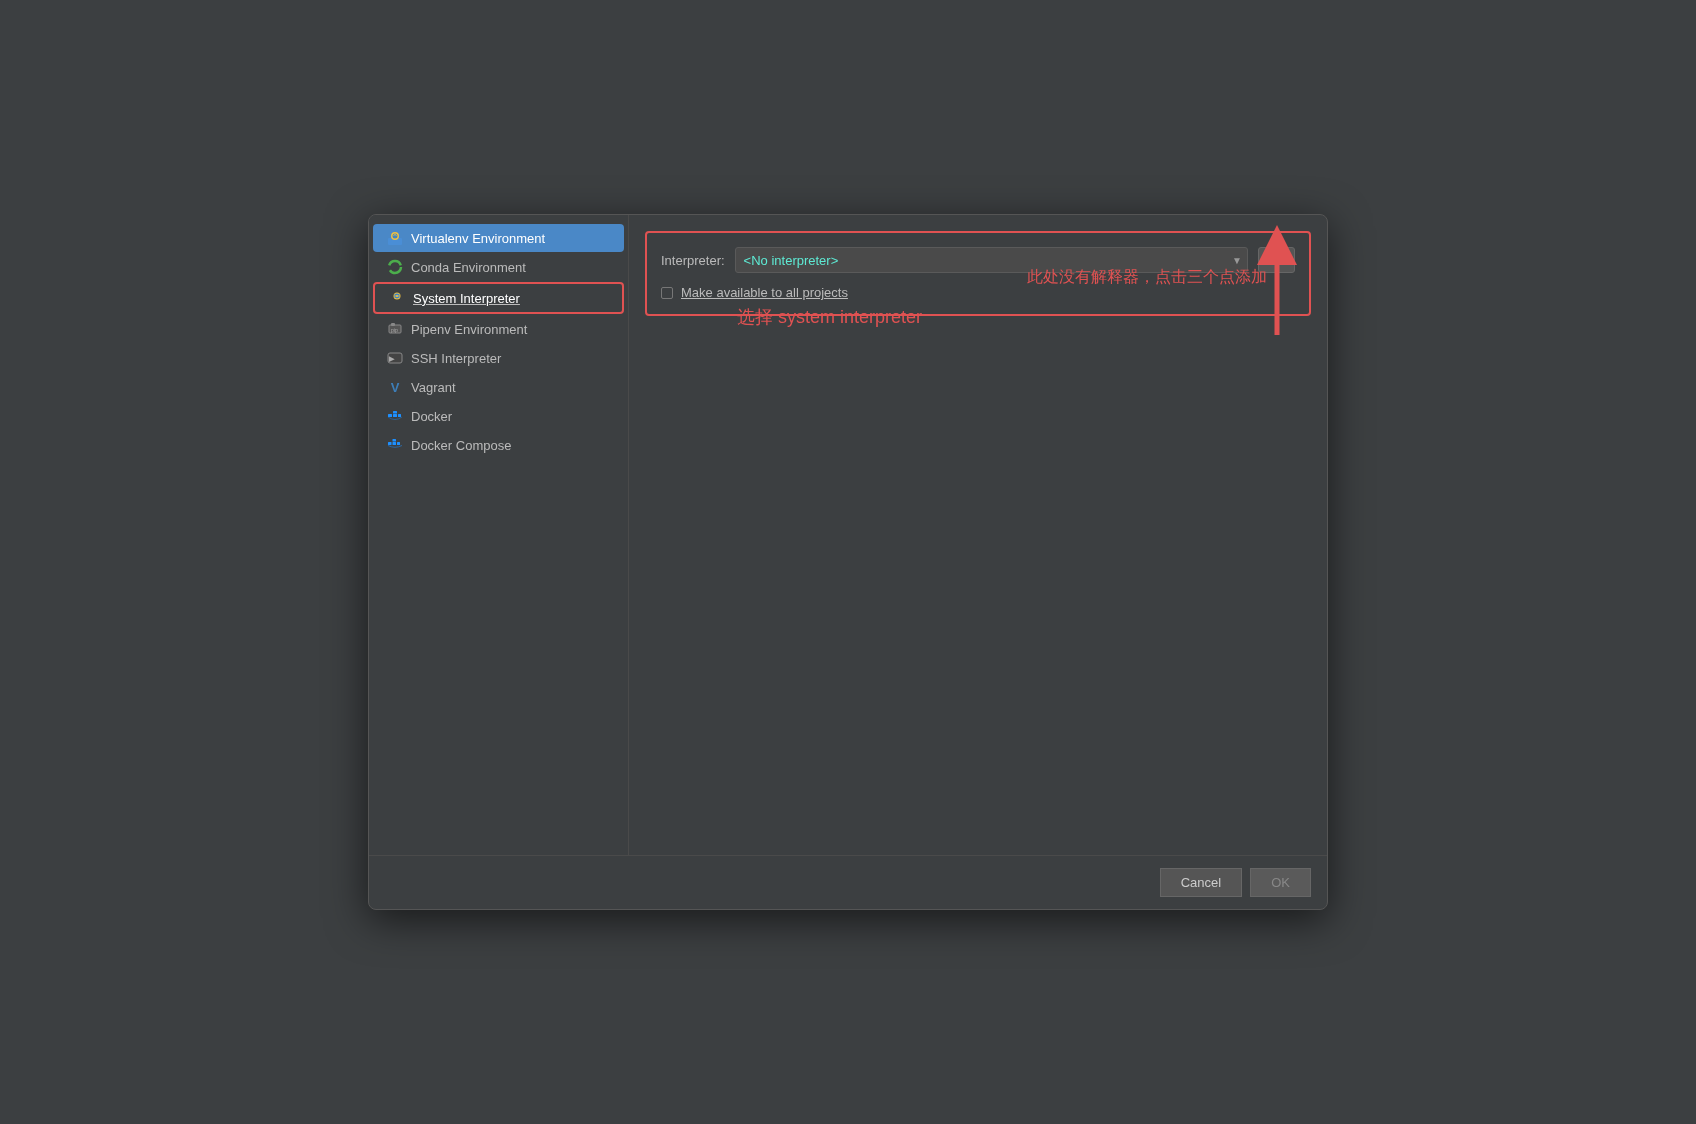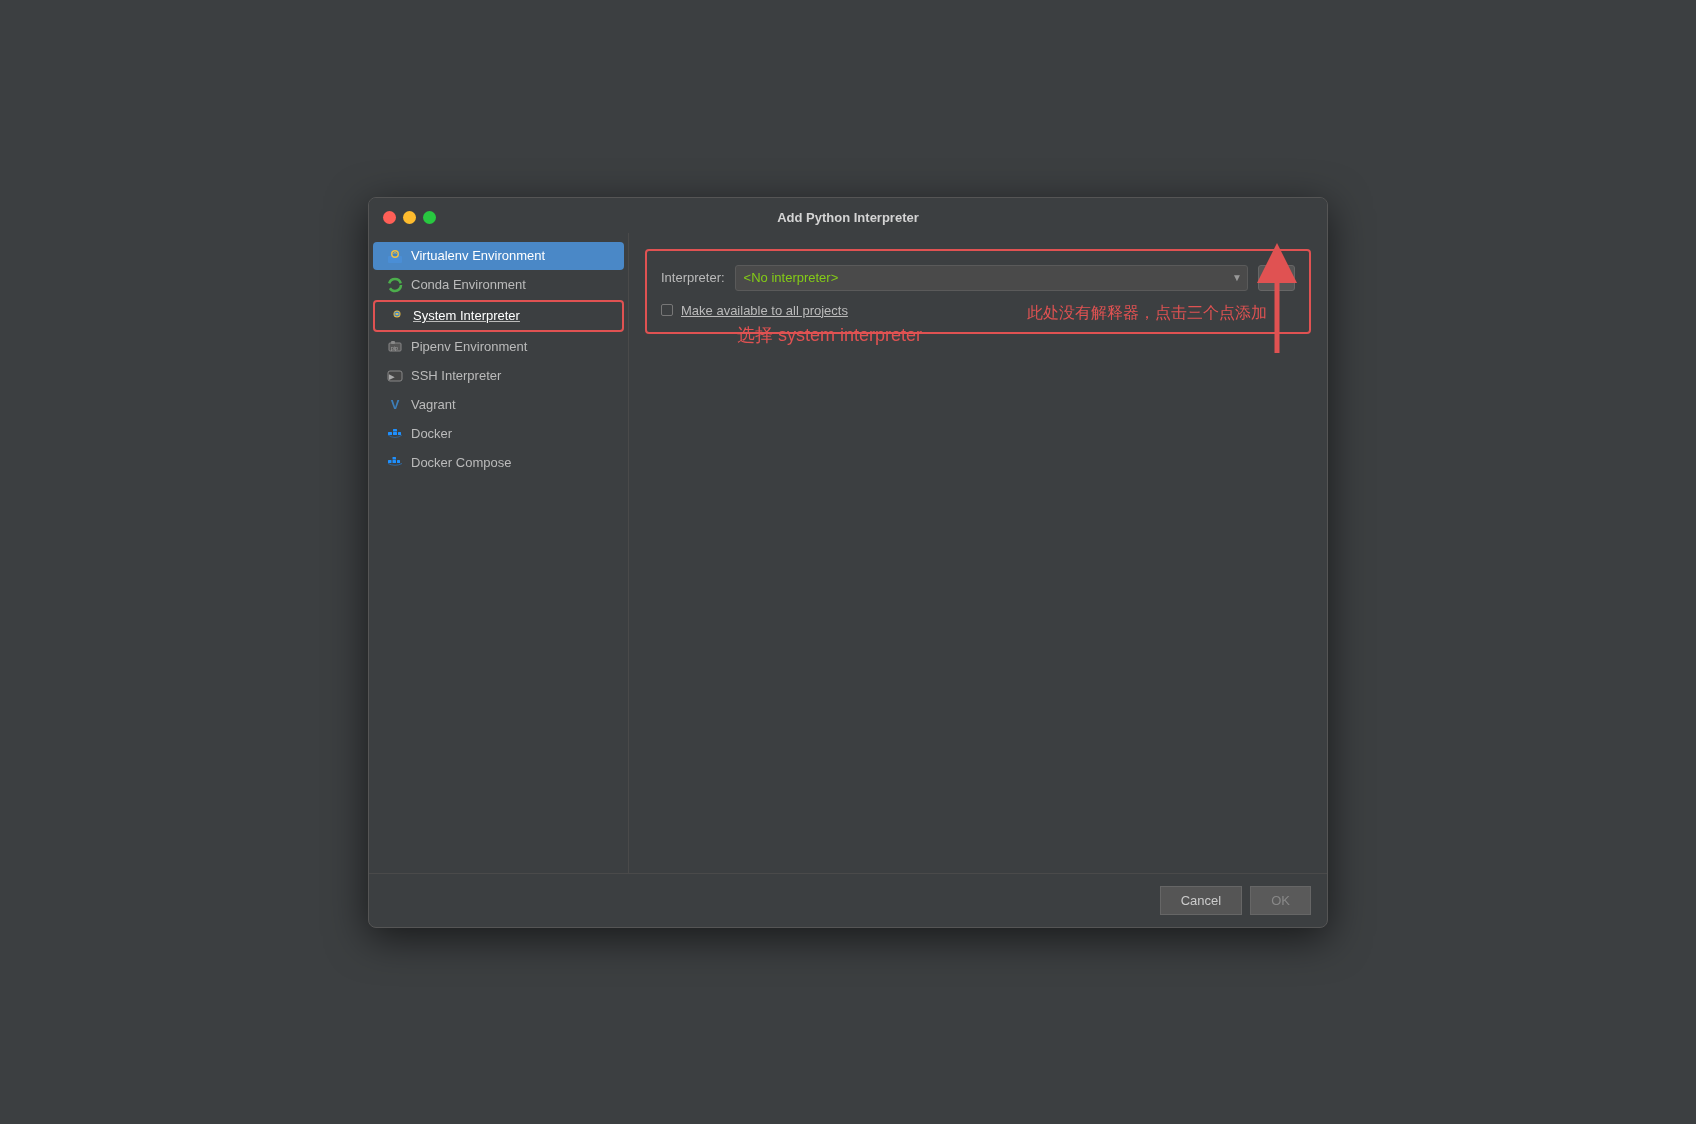--- a/index.html
+++ b/index.html
@@ -125,21 +125,21 @@
       position: relative;
       display: flex;
       align-items: center;
     }
 
     .select-value {
       flex: 1;
       background: #4a4a4a;
       border: 1px solid #5a5a5a;
       border-radius: 3px;
-      color: #84cc16;
+      color: #5eead4;
       padding: 4px 28px 4px 8px;
       font-size: 13px;
       height: 26px;
       display: flex;
       align-items: center;
     }
 
     .select-arrow {
       position: absolute;
       right: 6px;
@@ -185,21 +185,21 @@
       font-weight: 500;
       color: #e05252;
     }
 
     .annotation-select {
       top: 90px;
       left: 108px;
     }
 
     .annotation-no-interpreter {
-      top: 70px;
+      top: 52px;
       right: 60px;
       font-size: 16px;
     }
 
     
     .red-arrow {
       position: absolute;
       top: 30px;
       right: 30px;
       width: 60px;
@@ -248,28 +248,20 @@
       font-weight: bold;
       font-size: 13px;
       line-height: 1;
     }
   </style>
 </head>
 <body>
 
 <div class="dialog">
 
-  <div class="title-bar">
-    <div class="traffic-lights">
-      <div class="traffic-light tl-close"></div>
-      <div class="traffic-light tl-min"></div>
-      <div class="traffic-light tl-max"></div>
-    </div>
-    <span>Add Python Interpreter</span>
-  </div>
 
   <div class="dialog-body">
 
     <div class="sidebar">
 
       <div class="sidebar-item selected">
         <div class="icon-box">
           <svg width="16" height="16" viewBox="0 0 16 16">
             <rect x="1" y="8" width="14" height="7" rx="1" fill="#4a90d9" opacity="0.8"></rect>
             <circle cx="8" cy="6" r="4" fill="#f0c040"></circle>

